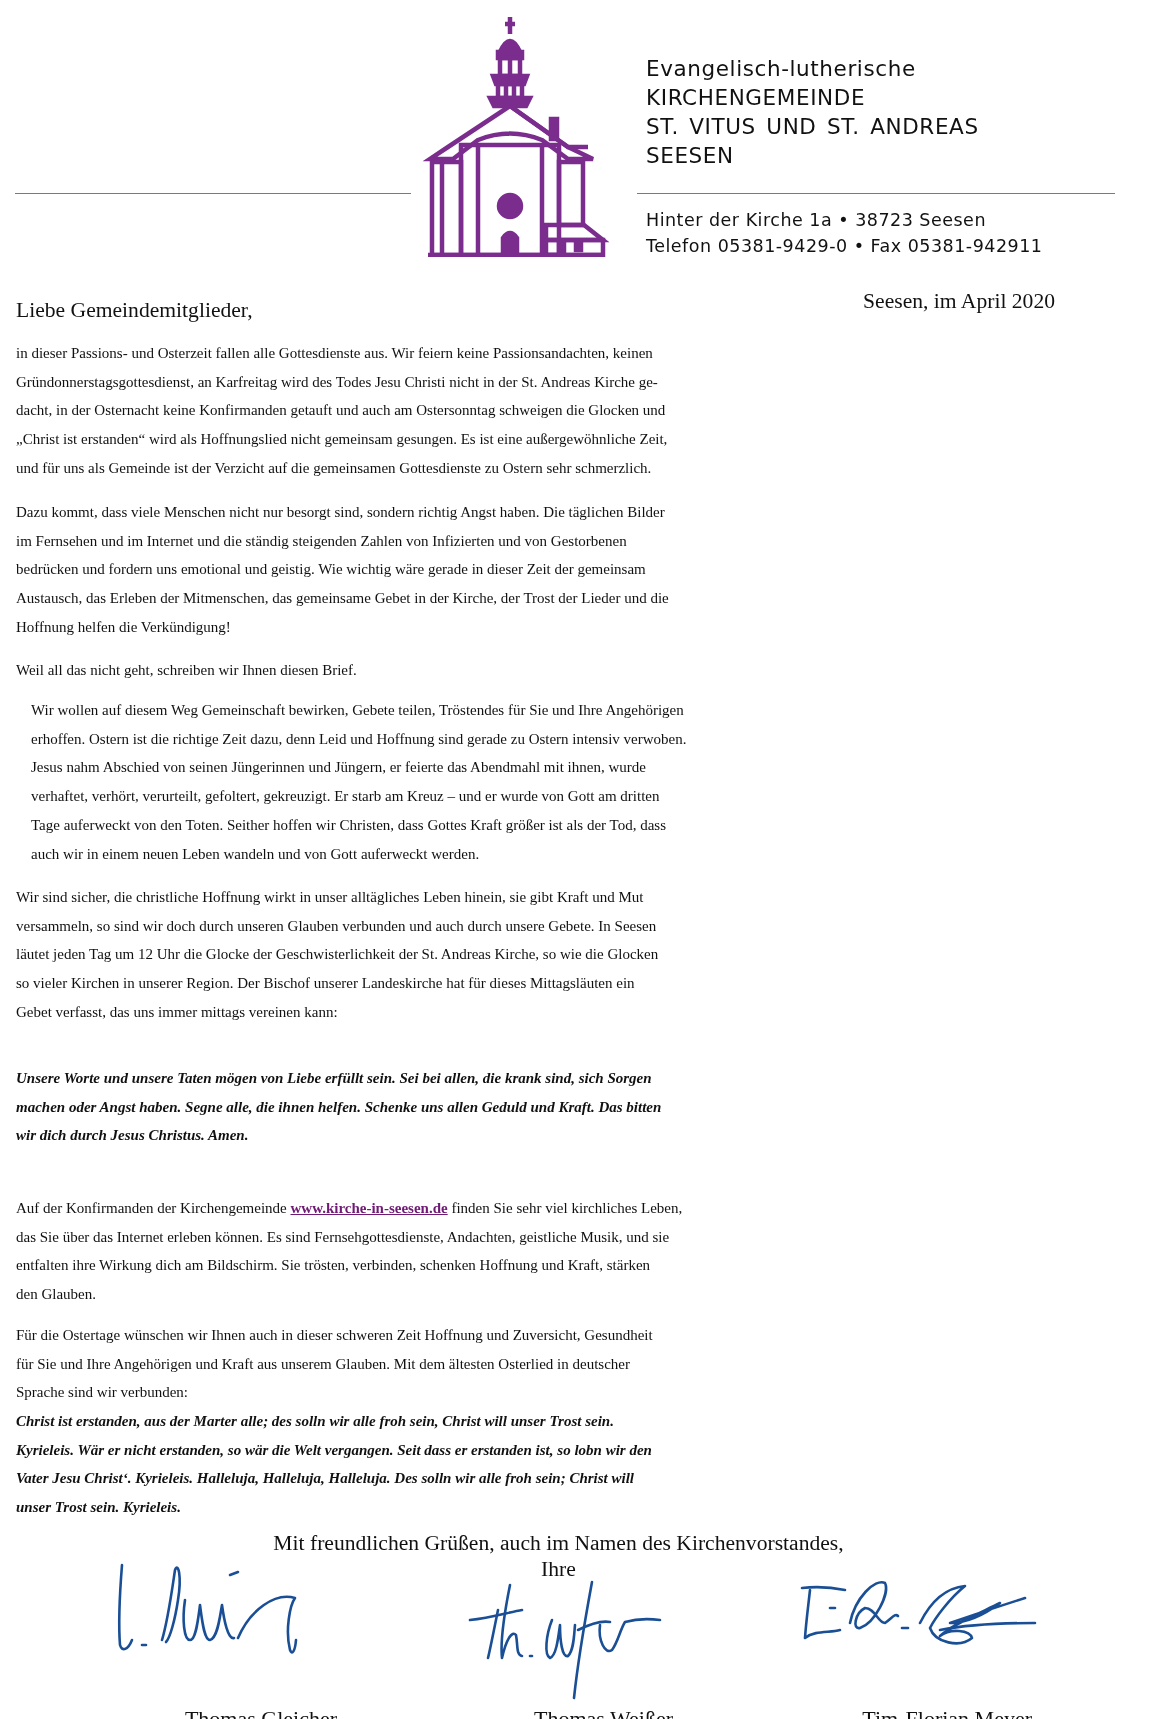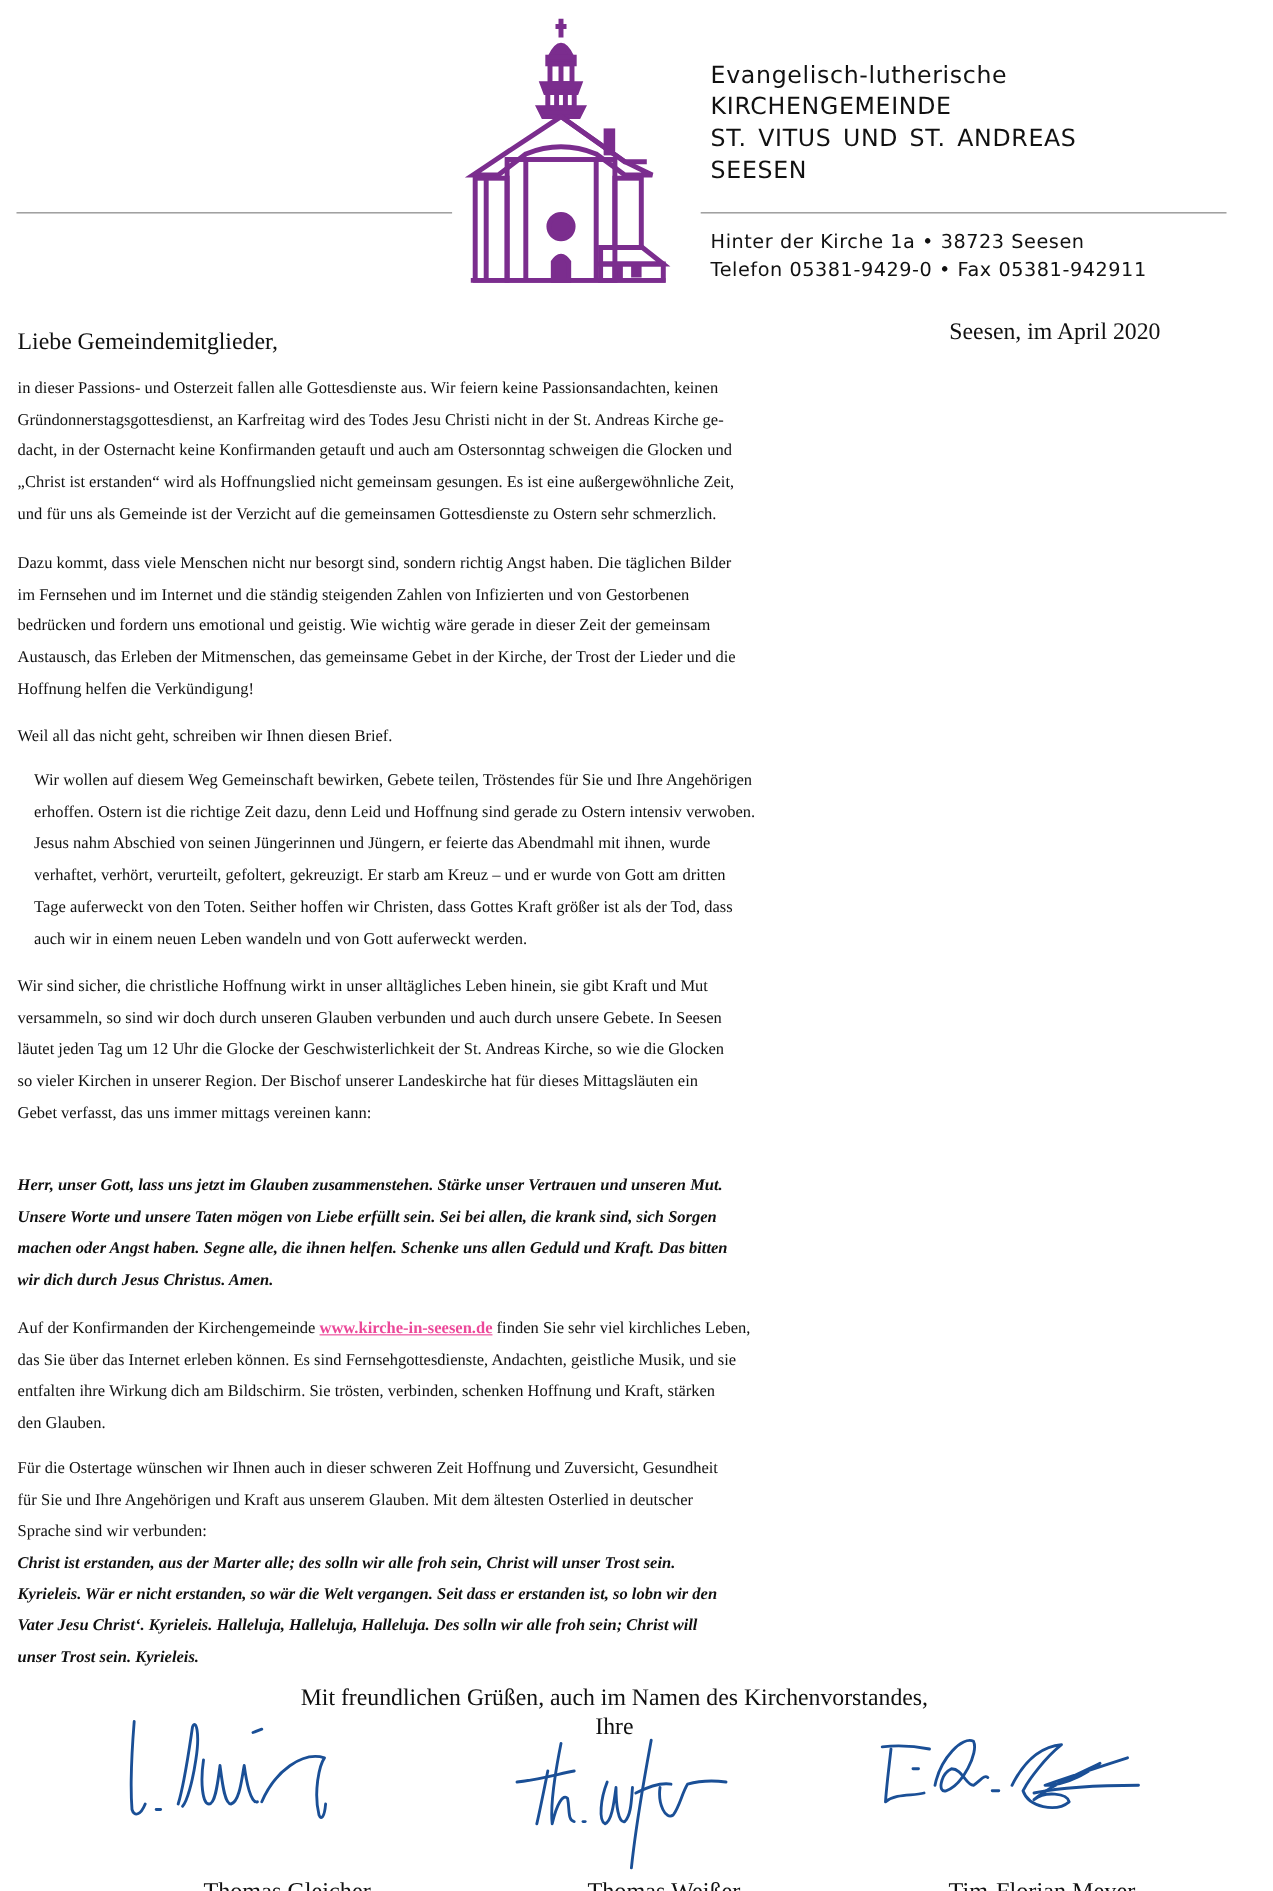--- a/index.html
+++ b/index.html
@@ -6,21 +6,21 @@
   body { width:1157px; height:1719px; position:relative; overflow:hidden;
          font-family:"Liberation Serif","DejaVu Serif",serif; color:#111; }
   .abs { position:absolute; }
   .hdr { font-family:"DejaVu Sans","Liberation Sans",sans-serif; color:#111; }
   .org-line { position:absolute; left:646px; font-size:21.5px; letter-spacing:0.6px; white-space:nowrap; line-height:29px; }
   .addr-line { position:absolute; left:646px; font-size:17.5px; letter-spacing:0.5px; white-space:nowrap; line-height:24px; }
   .rule { position:absolute; height:0; border-top:1.5px solid #7a7a7a; }
   .para { position:absolute; left:16px; width:1120px; font-size:15px; line-height:28.7px; }
   .para .ln { display:block; white-space:nowrap; }
   .ital { font-style:italic; font-weight:bold; }
-  a.web { color:#ec4899; font-weight:bold; text-decoration:underline; }
+  a.web { color:#701a75; font-weight:bold; text-decoration:underline; }
   .sig-name { position:absolute; width:240px; text-align:right; font-size:22px; line-height:24px;margin-top:45px; }
   .sig { position:absolute; }
   .sig path { fill:none; stroke:#1a4f96; stroke-width:2.6; stroke-linecap:round; stroke-linejoin:round; }
 </style>
 </head>
 <body>
 
 <div class="rule" style="left:15px; width:396px; top:193px;"></div>
 <div class="rule" style="left:637px; width:478px; top:193px;"></div>
 
@@ -107,21 +107,20 @@
 
 <div class="para" style="top:883px;">
   <span class="ln">Wir sind sicher, die christliche Hoffnung wirkt in unser alltägliches Leben hinein, sie gibt Kraft und Mut</span>
   <span class="ln">versammeln, so sind wir doch durch unseren Glauben verbunden und auch durch unsere Gebete. In Seesen</span>
   <span class="ln">läutet jeden Tag um 12 Uhr die Glocke der Geschwisterlichkeit der St. Andreas Kirche, so wie die Glocken</span>
   <span class="ln">so vieler Kirchen in unserer Region. Der Bischof unserer Landeskirche hat für dieses Mittagsläuten ein</span>
   <span class="ln">Gebet verfasst, das uns immer mittags vereinen kann:</span>
 </div>
 
 <div class="para ital" style="top:1064px;">
-  <span class="ln">Herr, unser Gott, lass uns jetzt im Glauben zusammenstehen. Stärke unser Vertrauen und unseren Mut.</span>
   <span class="ln">Unsere Worte und unsere Taten mögen von Liebe erfüllt sein. Sei bei allen, die krank sind, sich Sorgen</span>
   <span class="ln">machen oder Angst haben. Segne alle, die ihnen helfen. Schenke uns allen Geduld und Kraft. Das bitten</span>
   <span class="ln">wir dich durch Jesus Christus. Amen.</span>
 </div>
 
 <div class="para" style="top:1194px;">
   <span class="ln"><span>Auf der Konfirmanden der Kirchengemeinde </span><a class="web" href="#">www.kirche-in-seesen.de</a><span> finden Sie sehr viel kirchliches Leben,</span></span>
   <span class="ln">das Sie über das Internet erleben können. Es sind Fernsehgottesdienste, Andachten, geistliche Musik, und sie</span>
   <span class="ln">entfalten ihre Wirkung dich am Bildschirm. Sie trösten, verbinden, schenken Hoffnung und Kraft, stärken</span>
   <span class="ln">den Glauben.</span>

